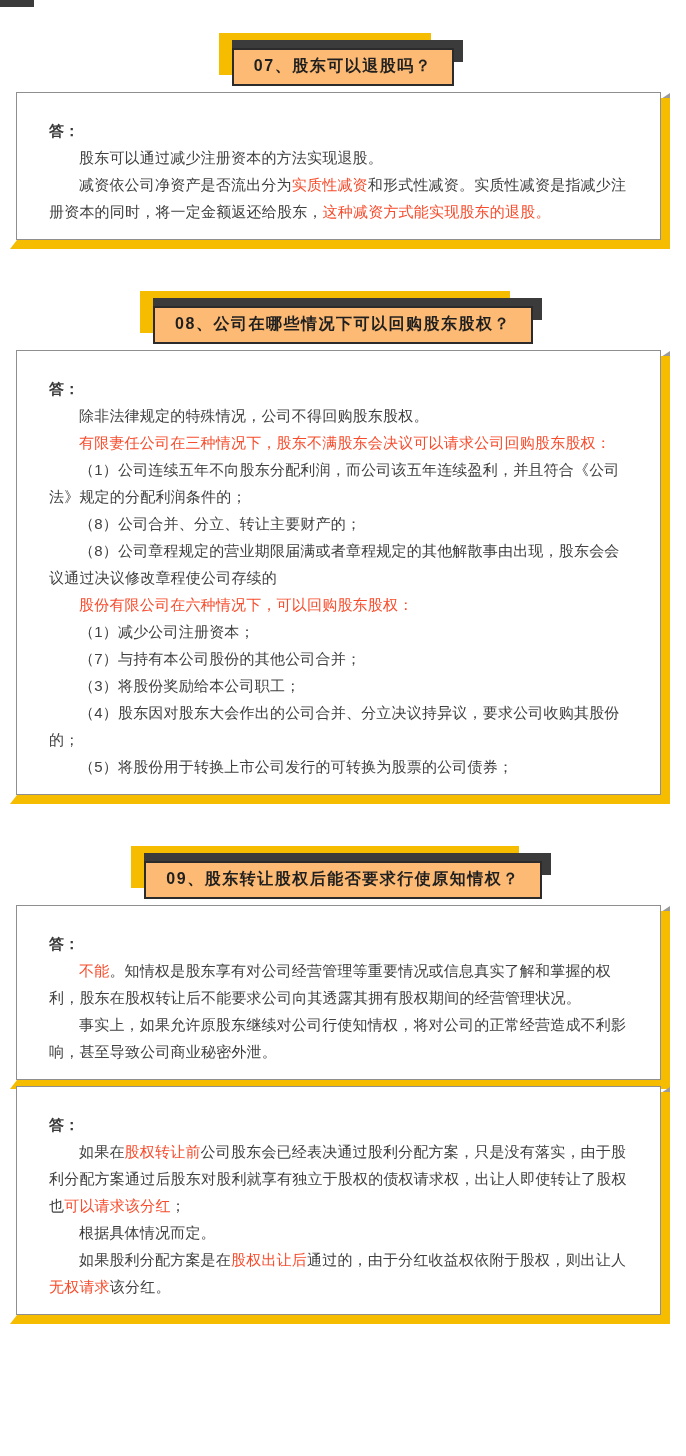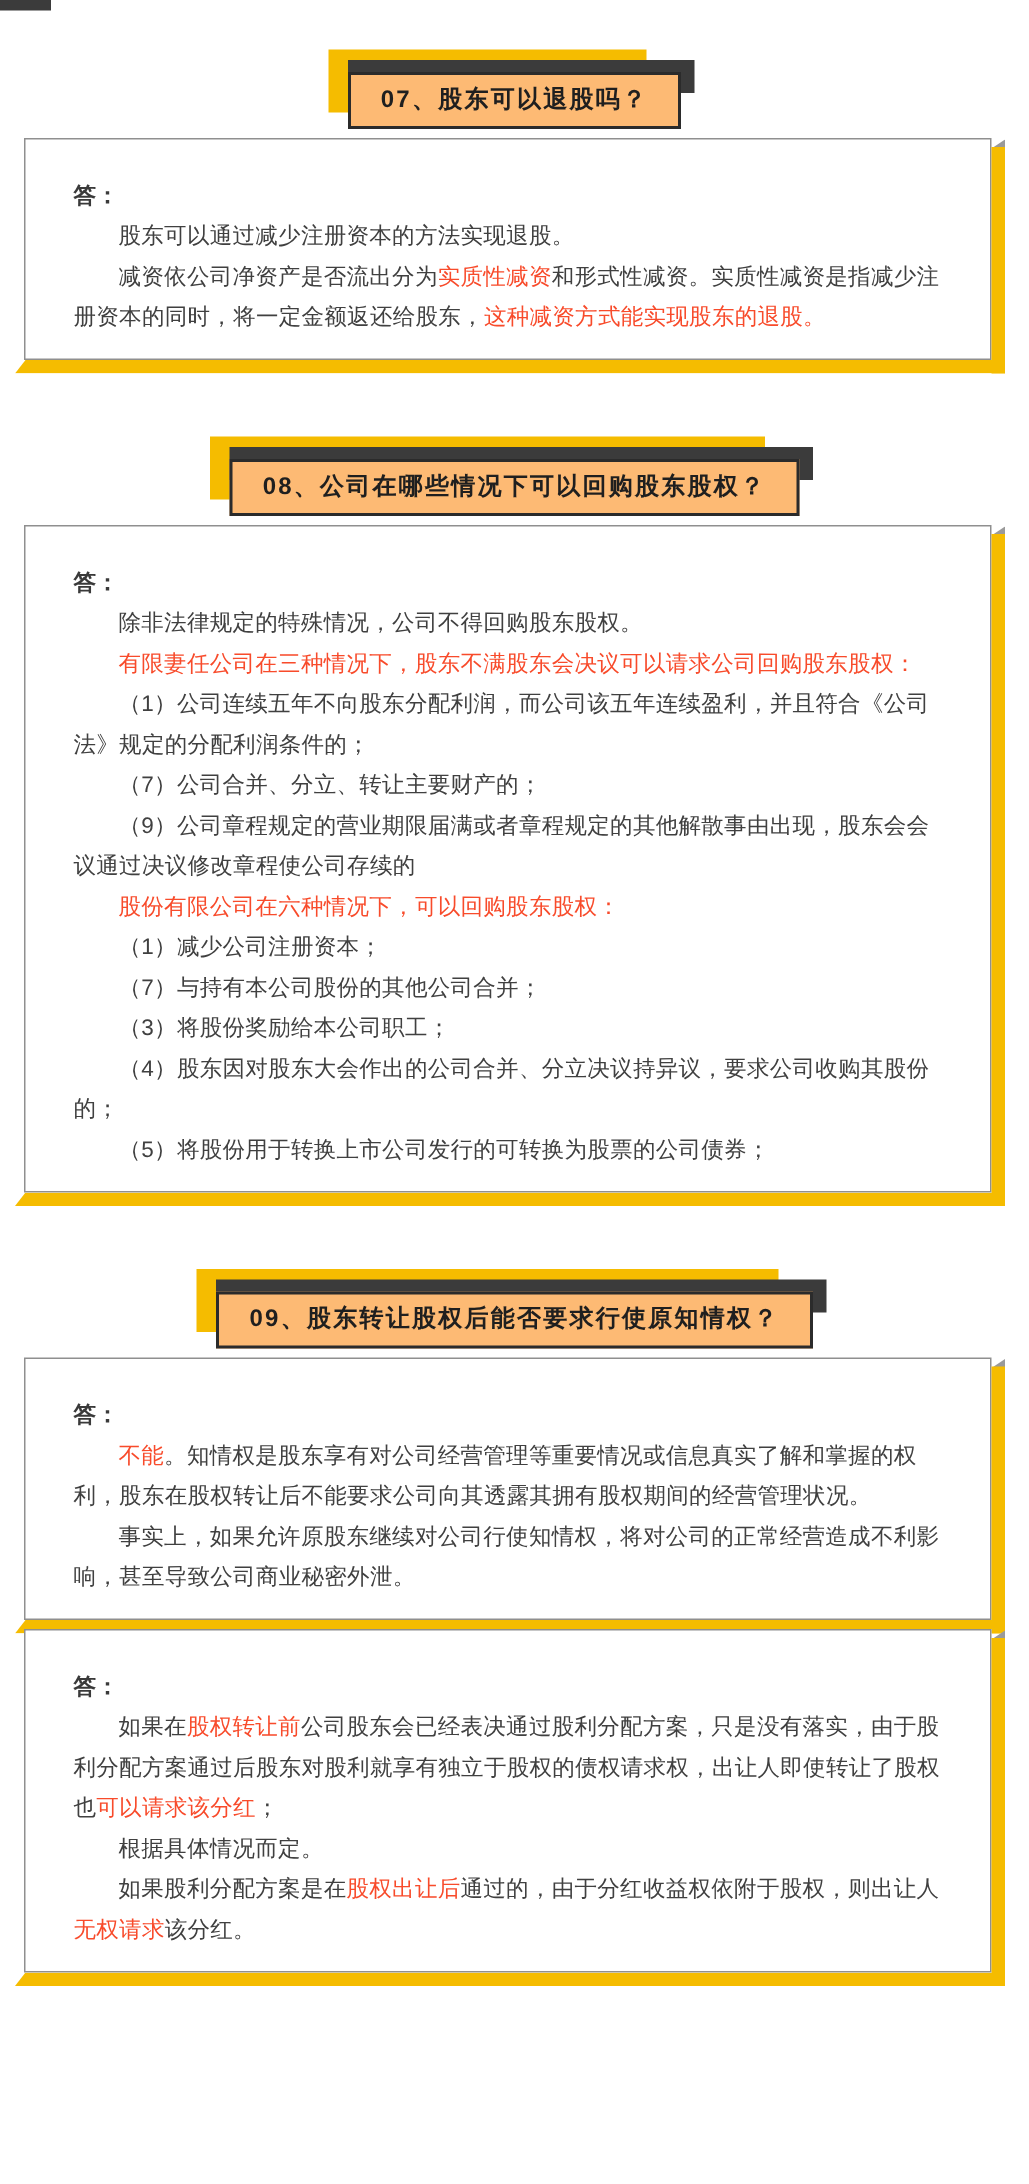--- a/index.html
+++ b/index.html
@@ -156,22 +156,22 @@
     </div>
     <div class="card">
       <div class="fold-tip"></div>
       <div class="shadow-right"></div>
       <div class="shadow-bottom"></div>
       <p class="ans-label">答：</p>
       <div class="paras">
           <p class="para"><span>除非法律规定的特殊情况，公司不得回购股东股权。</span></p>
           <p class="para"><span class="red">有限妻任公司在三种情况下，股东不满股东会决议可以请求公司回购股东股权：</span></p>
           <p class="para"><span>（1）公司连续五年不向股东分配利润，而公司该五年连续盈利，并且符合《公司法》规定的分配利润条件的；</span></p>
-          <p class="para"><span>（7）公司合并、分立、转让主要财产的；</span></p>
-          <p class="para"><span>（9）公司章程规定的营业期限届满或者章程规定的其他解散事由出现，股东会会议通过决议修改章程使公司存续的</span></p>
+          <p class="para"><span>（8）公司合并、分立、转让主要财产的；</span></p>
+          <p class="para"><span>（8）公司章程规定的营业期限届满或者章程规定的其他解散事由出现，股东会会议通过决议修改章程使公司存续的</span></p>
           <p class="para"><span class="red">股份有限公司在六种情况下，可以回购股东股权：</span></p>
           <p class="para"><span>（1）减少公司注册资本；</span></p>
           <p class="para"><span>（7）与持有本公司股份的其他公司合并；</span></p>
           <p class="para"><span>（3）将股份奖励给本公司职工；</span></p>
           <p class="para"><span>（4）股东因对股东大会作出的公司合并、分立决议持异议，要求公司收购其股份的；</span></p>
           <p class="para"><span>（5）将股份用于转换上市公司发行的可转换为股票的公司债券；</span></p>
         </div>
     </div>
   </section>
 

